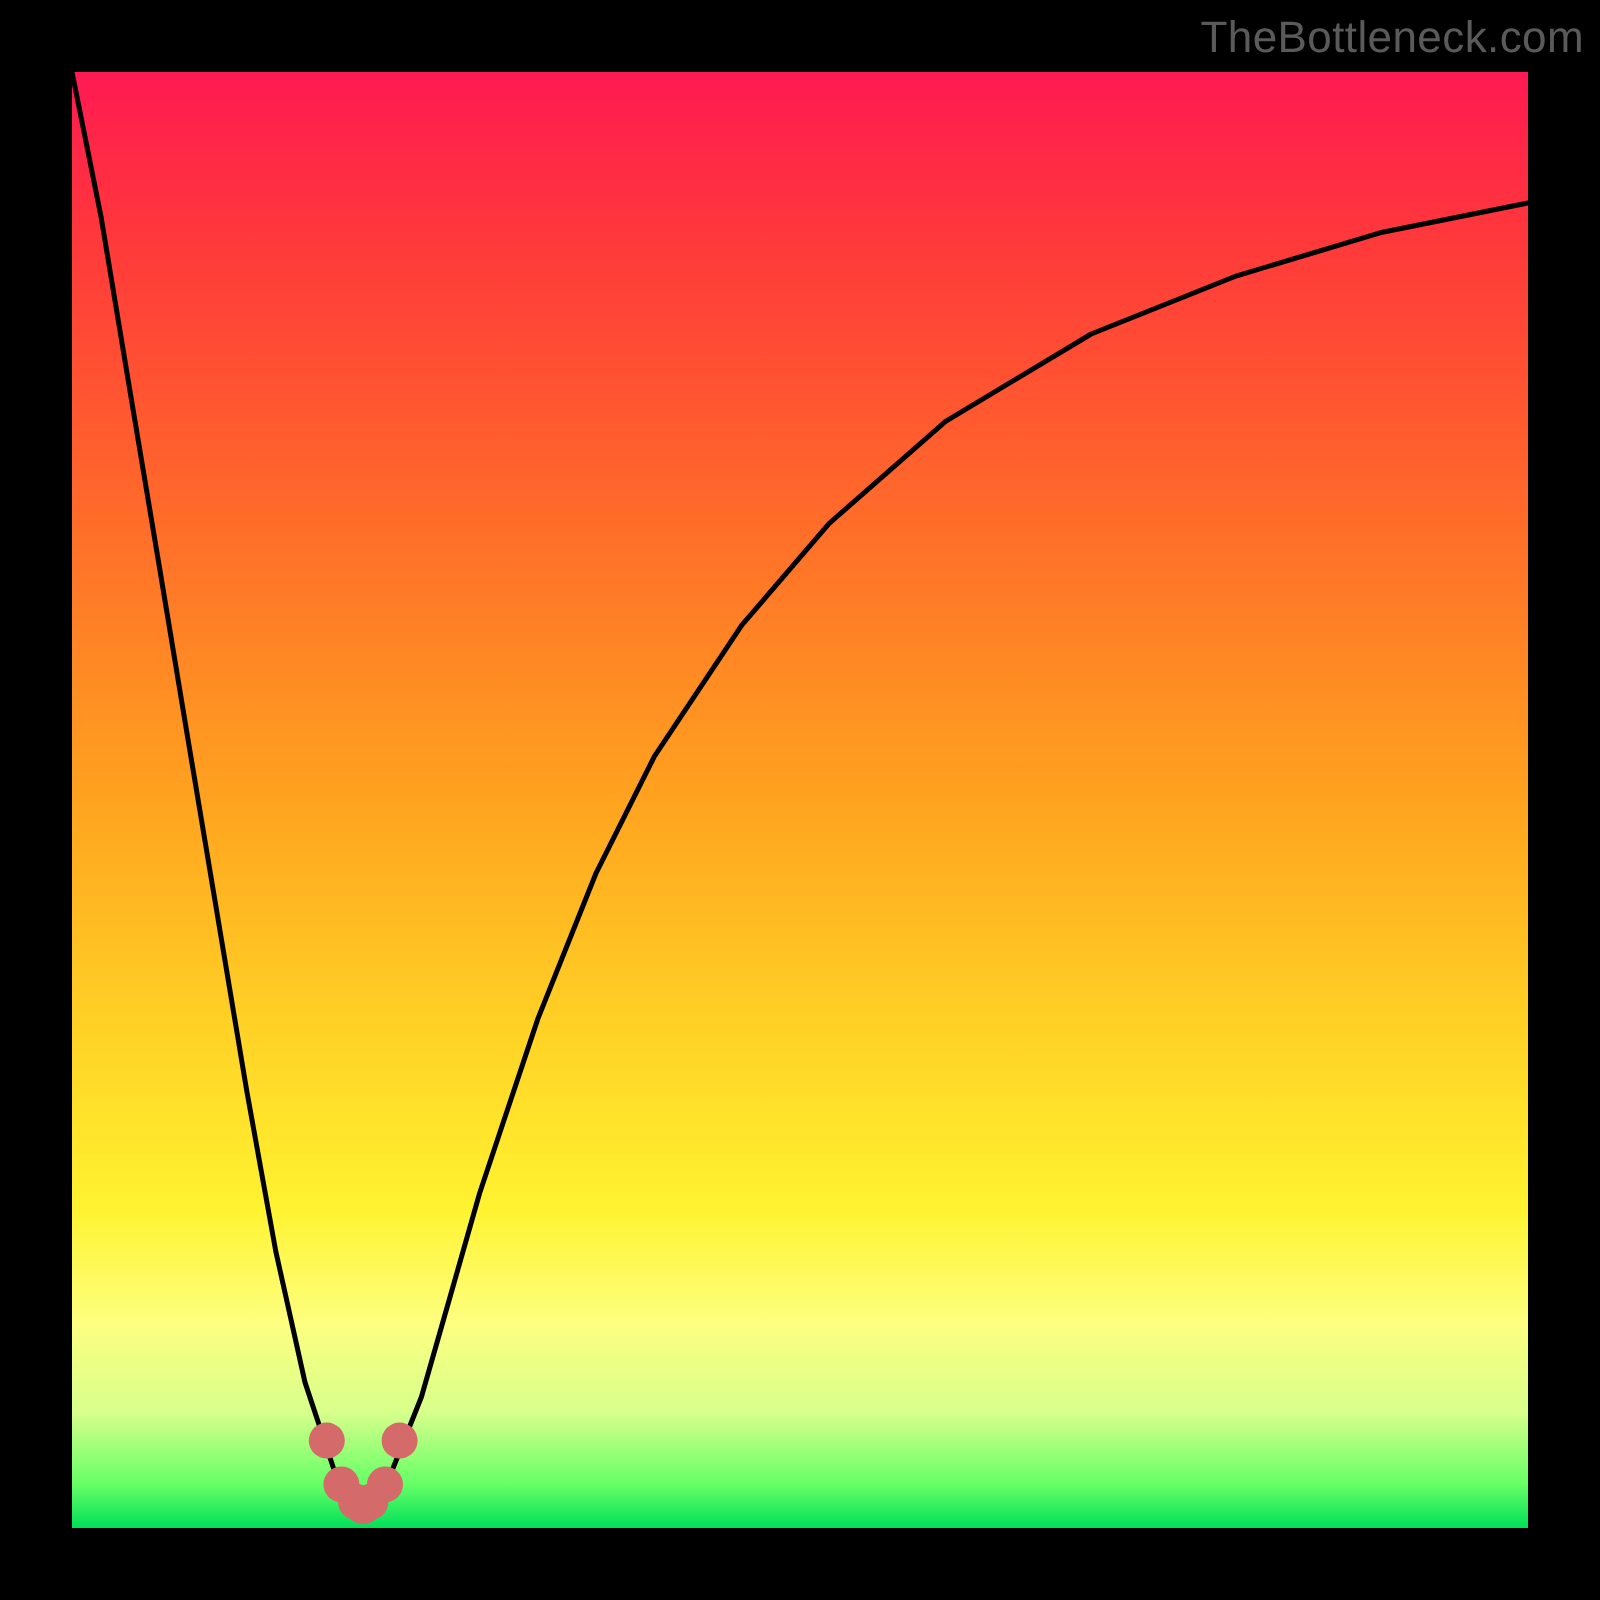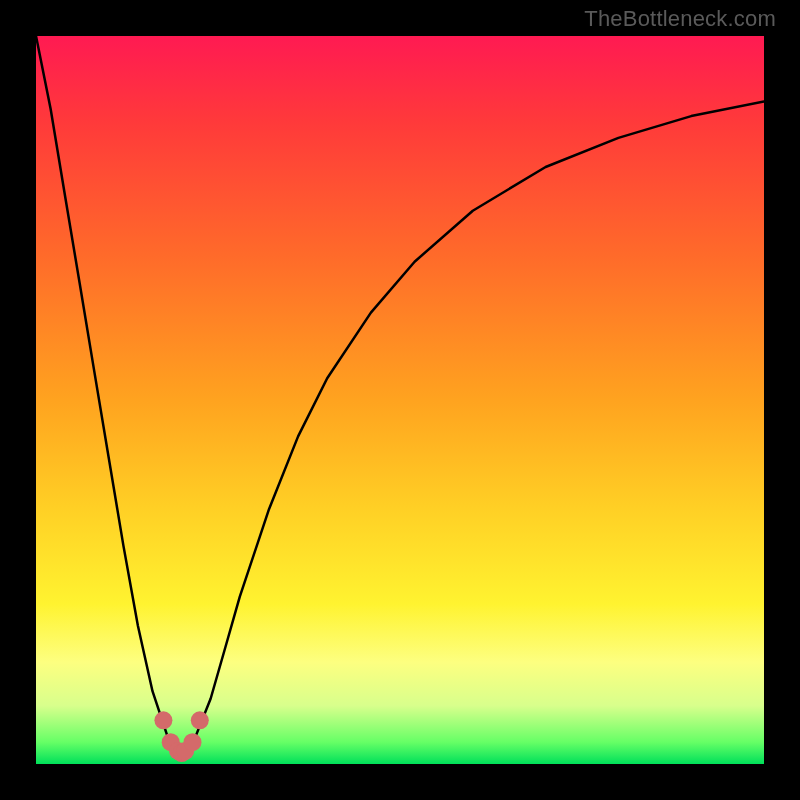--- a/index.html
+++ b/index.html
@@ -38,21 +38,21 @@
   }
   .plot {
     position: absolute;
     inset: 0;
     width: 728px;
     height: 728px;
   }
   .watermark {
     position: absolute;
     top: 6px;
-    right: 24px;
+    right: 8px;
     color: #5a5a5a;
     font-size: 22px;
     font-weight: 500;
     letter-spacing: 0.2px;
     user-select: none;
   }
 </style>
 </head>
 <body>
 

